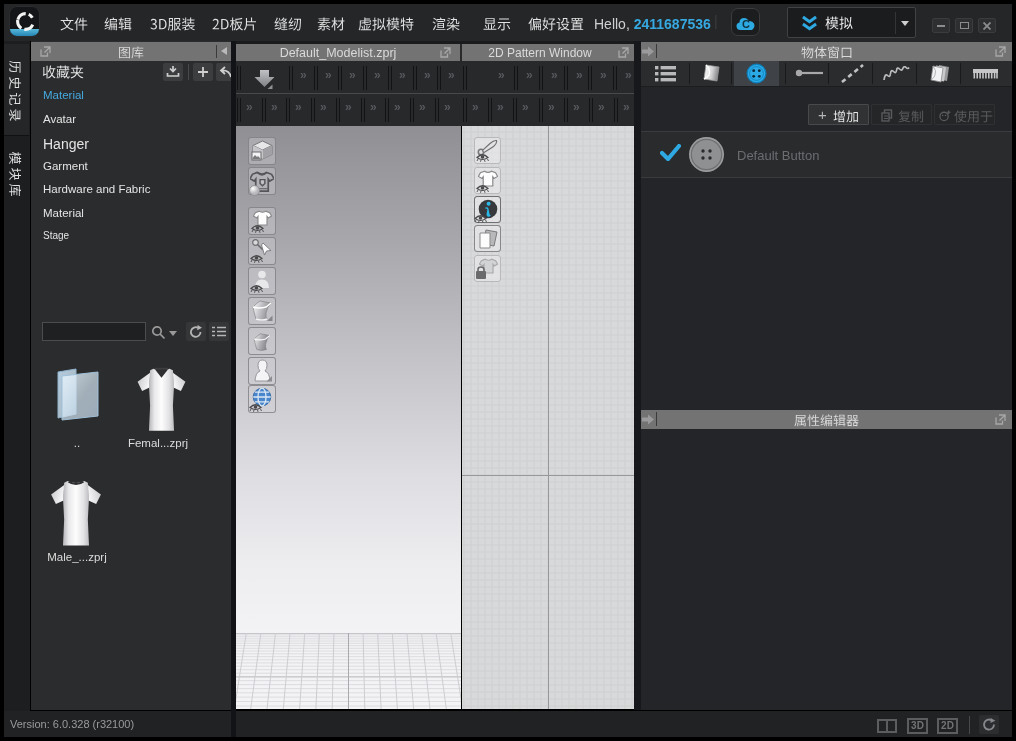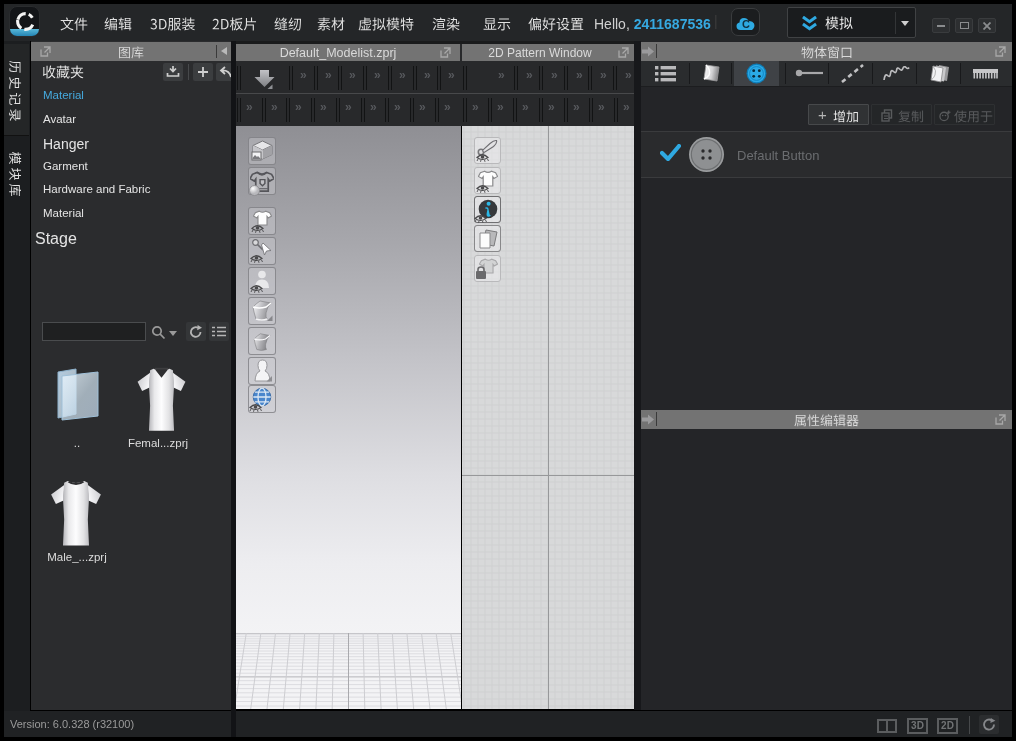--- a/index.html
+++ b/index.html
@@ -157,21 +157,21 @@
   <svg class="abs" style="left:3px;top:3px" width="14" height="12" viewBox="0 0 14 12">
       <path d="M6 1 L2 4.5 L6 8 M2 4.5 Q10 3.5 12 11" stroke="#cfcfcf" stroke-width="1.8" fill="none"></path>
     </svg>
 </div>
 <div class="abs" style="left:43px;top:89px;color:#45a9dd;font-size:11.5px">Material</div>
 <div class="abs" style="left:43px;top:112.5px;color:#e4e4e4;font-size:11.5px">Avatar</div>
 <div class="abs" style="left:43px;top:136px;color:#e4e4e4;font-size:14px">Hanger</div>
 <div class="abs" style="left:43px;top:159.5px;color:#e4e4e4;font-size:11.5px">Garment</div>
 <div class="abs" style="left:43px;top:183px;color:#e4e4e4;font-size:11.5px">Hardware and Fabric</div>
 <div class="abs" style="left:43px;top:206.5px;color:#e4e4e4;font-size:11.5px">Material</div>
-<div class="abs" style="left:35px;top:230px;color:#e4e4e4;font-size:16px">Stage</div>
+<div class="abs" style="left:43px;top:230px;color:#e4e4e4;font-size:10px">Stage</div>
 <div class="abs" style="left:42px;top:322px;width:104px;height:19px;background:#1f2021;border:1px solid #4a4c4e"></div>
 <svg class="abs" style="left:151px;top:325px" width="15" height="15" viewBox="0 0 15 15">
     <circle cx="6" cy="6" r="4.2" fill="none" stroke="#9a9a9a" stroke-width="1.7"></circle>
     <path d="M9.2 9.2 L13.5 13.5" stroke="#9a9a9a" stroke-width="1.7"></path>
   </svg>
 <div class="abs" style="left:169px;top:331px;width:0;height:0;border-left:4px solid transparent;border-right:4px solid transparent;border-top:5px solid #9a9a9a"></div>
 <div class="abs" style="left:186px;top:322px;width:20px;height:19px;background:#343638;border-radius:2px">
   <svg class="abs" style="left:3px;top:3px" width="14" height="14" viewBox="0 0 14 14">
       <path d="M11.5 7 A4.8 4.8 0 1 1 9 2.8" fill="none" stroke="#b5b5b5" stroke-width="1.8"></path>
       <path d="M8.6 0 L13 2.8 L8.2 5.2 Z" fill="#b5b5b5"></path>

